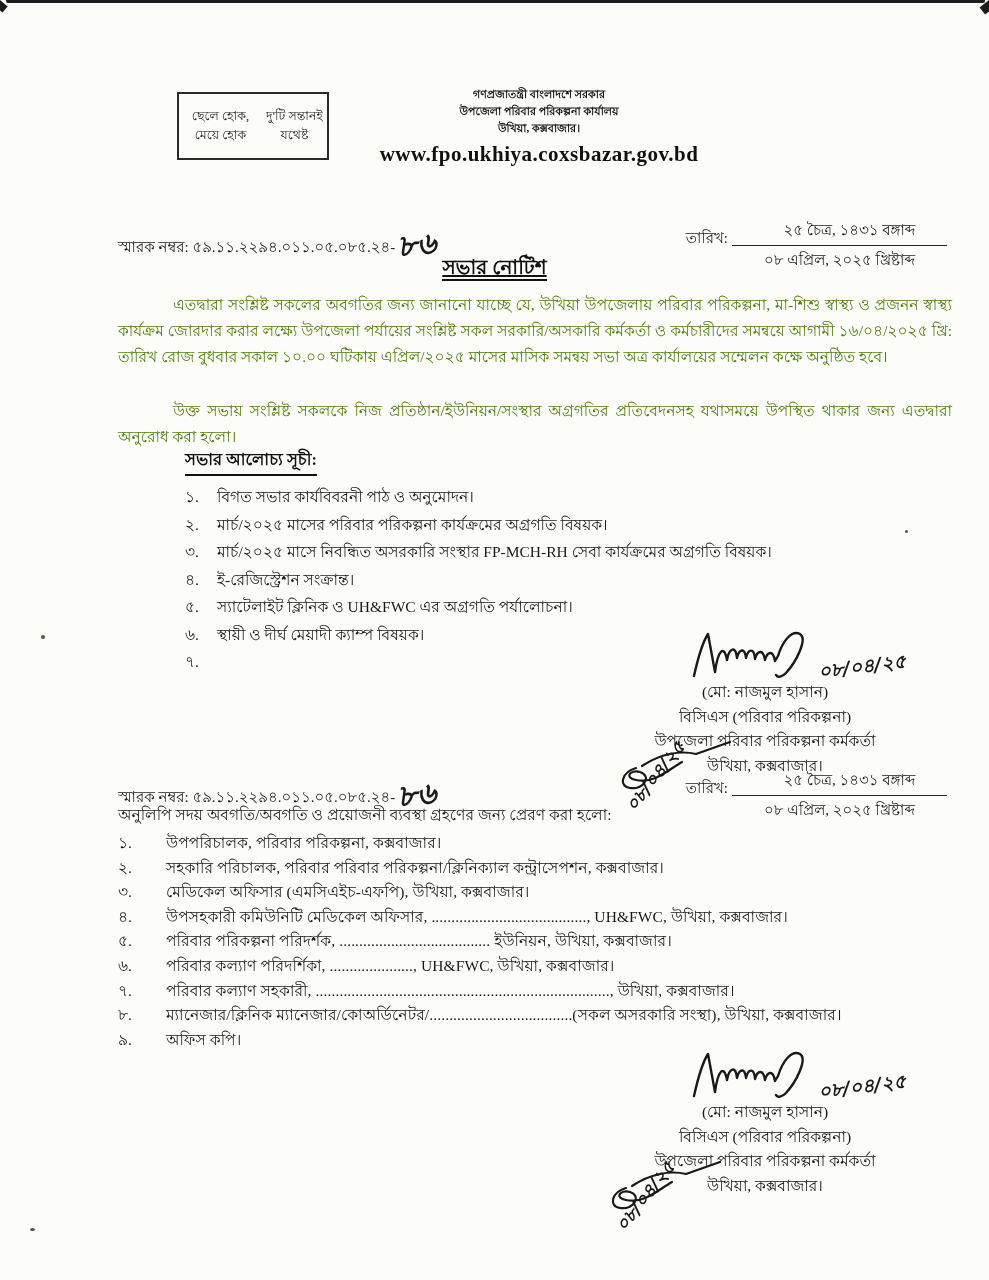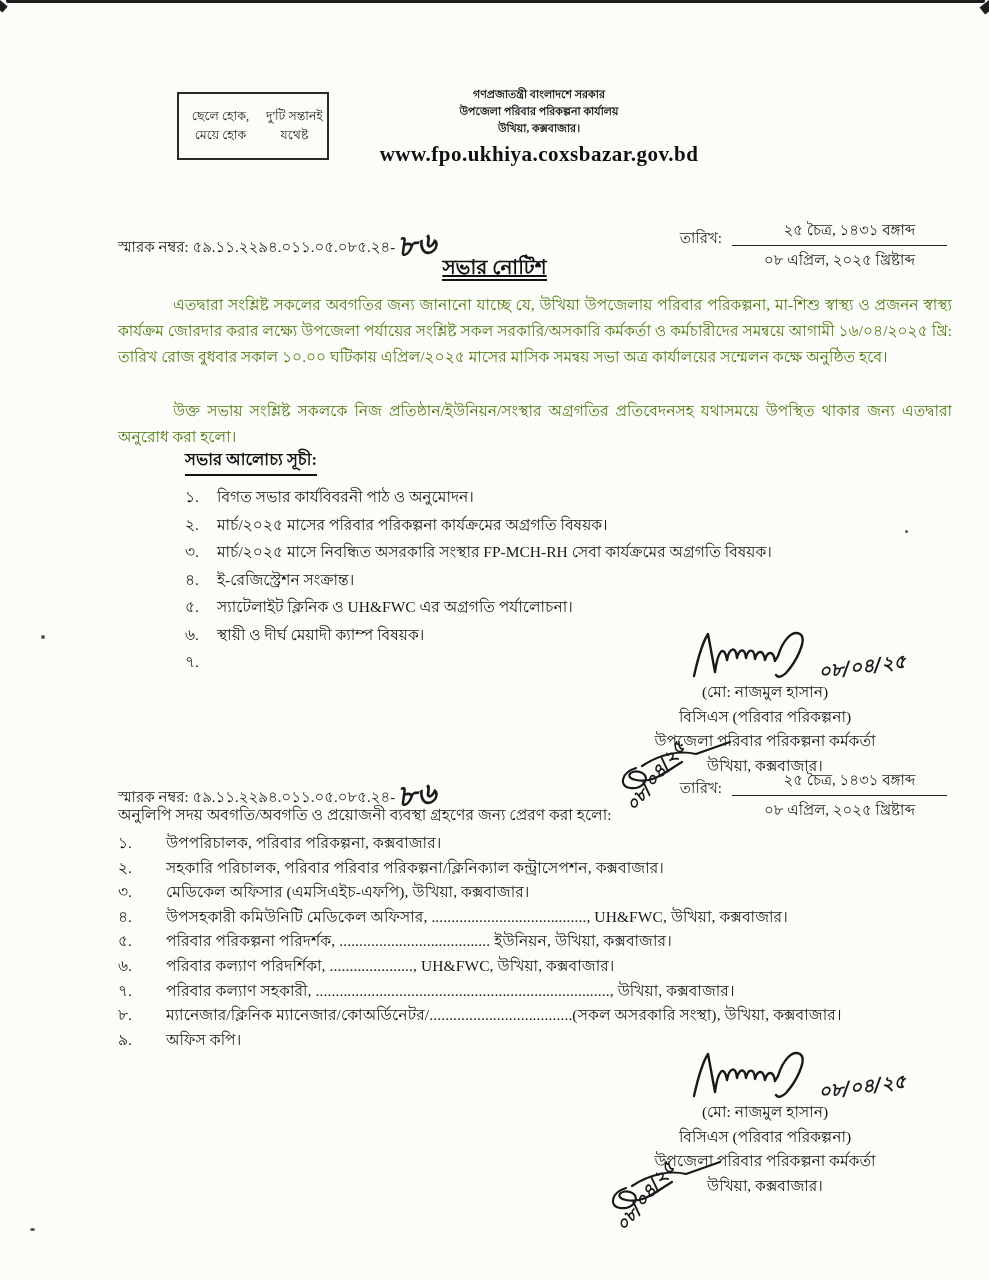--- a/index.html
+++ b/index.html
@@ -31,21 +31,21 @@
   .header .website{font-size:21px;font-weight:700;letter-spacing:.5px;margin-top:5px;color:#111;}
   
   .memo-row{position:absolute;left:118px;right:42px;display:flex;justify-content:space-between;align-items:flex-start;}
   .memo-left{font-size:15px;white-space:nowrap;position:relative;}
   .hw-no{
     font-family:"DejaVu Sans","Liberation Sans",sans-serif;
     font-size:30px;font-style:italic;font-weight:600;color:#1a1a1a;
     display:inline-block;transform:rotate(-6deg) translateY(3px);margin-left:2px;
   }
   .date-block{display:flex;align-items:flex-start;font-size:15px;}
-  .date-label{margin-right:10px;padding-top:8px;white-space:nowrap;text-align:center;}
+  .date-label{margin-right:4px;padding-top:8px;white-space:nowrap;text-align:center;}
   .date-stack{display:flex;flex-direction:column;text-align:center;min-width:215px;}
   .date-stack .d1{border-bottom:1.6px solid #222;padding:0 6px 2px 26px;white-space:nowrap;}
   .date-stack .d2{padding:2px 6px 0 6px;white-space:nowrap;}
   
   .doc-title{
     position:absolute;left:0;right:0;top:252px;text-align:center;
     font-size:20px;font-weight:700;color:#111;
   }
   .doc-title span{border-bottom:2px solid #111;padding-bottom:1px;text-decoration:underline;}
   

